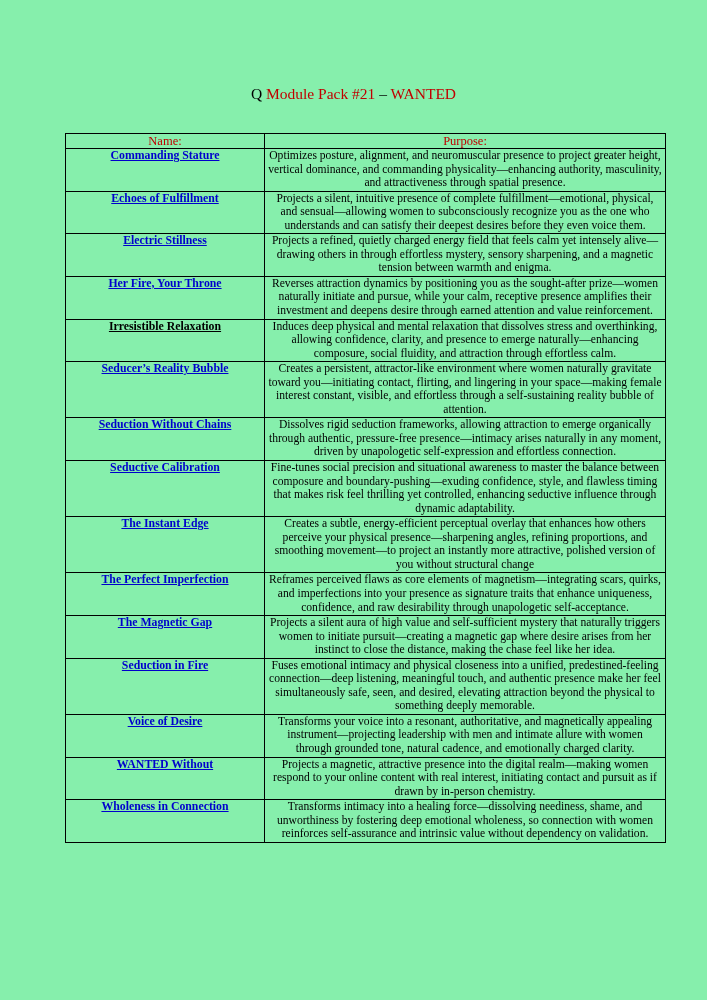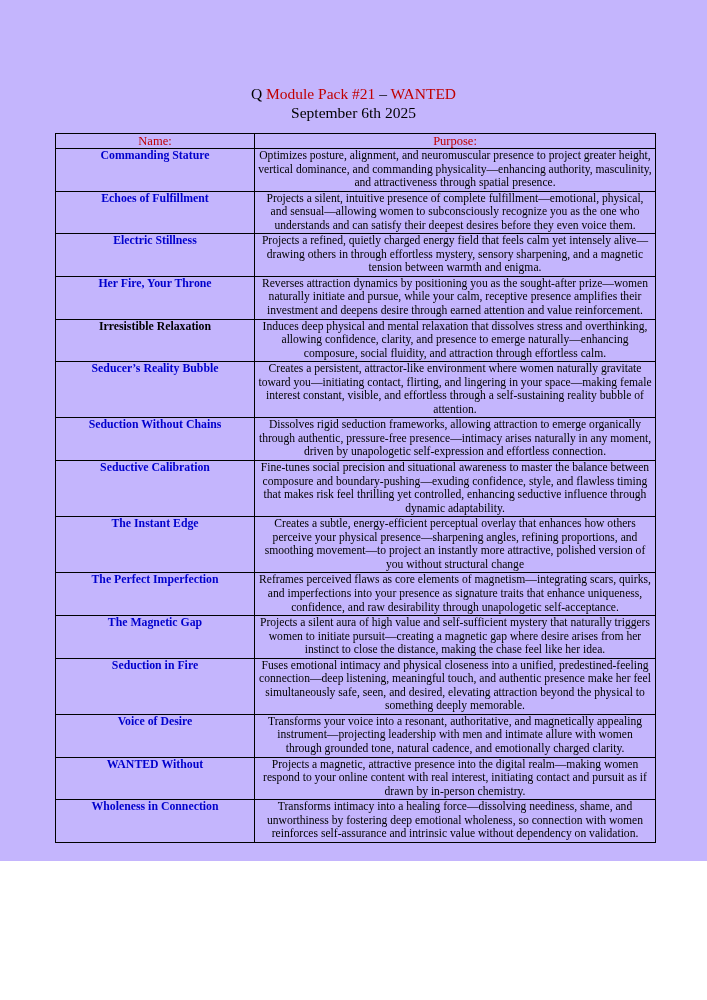--- a/index.html
+++ b/index.html
@@ -1,59 +1,58 @@
 <!DOCTYPE html>
 <html style="--accent-red: #C00000; --link-blue: #0000CC;"><head>
 <meta charset="utf-8">
 <style>
   html,body{margin:0;padding:0;background:#ffffff;}
   .page{
-    position:relative;width:707px;height:861px;background:#c4b5fd;
+    position:relative;width:707px;height:1000px;background:#86efac;
     font-family:"Liberation Serif","DejaVu Serif",serif;color:#000;overflow:hidden;
   }
   .title-line{
     position:absolute;top:85px;left:0;right:0;text-align:center;
     font-size:15.5px;line-height:18px;white-space:pre;
   }
   .title-line .red{color:var(--accent-red);}
   .date-line{
     position:absolute;top:104px;left:0;right:0;text-align:center;
     font-size:15.5px;line-height:18px;
   }
   table.modules{
-    position:absolute;top:133px;left:55px;width:600px;
+    position:absolute;top:133px;left:65px;width:600px;
     border-collapse:collapse;table-layout:fixed;
   }
   table.modules th,table.modules td{
     border:1px solid #000;vertical-align:top;text-align:center;
     padding:0 3px 1px 3px;
   }
   table.modules th{
     color:var(--accent-red);font-weight:normal;
     font-size:12.5px;line-height:14px;padding:0;
   }
   td.purpose-cell{
     font-size:11.6px;line-height:13.55px;
   }
   td.name-cell{
     font-size:11.8px;line-height:13.55px;padding-top:1px;
   }
   .module-name{
-    font-weight:bold;color:var(--link-blue);
+    font-weight:bold;text-decoration:underline;color:var(--link-blue);
   }
   .module-name.plain{color:#000;}
 </style>
 </head>
 <body>
 
 <div class="page">
 
   <div class="title-line" id="title-line"><span>Q </span><span class="red">Module Pack #21</span><span> – </span><span class="red">WANTED</span></div>
 
-  <div class="date-line">September 6th 2025</div>
 
   <table class="modules">
     <colgroup>
       <col style="width:199px">
       <col style="width:401px">
     </colgroup>
     <thead>
       <tr>
         <th>Name:</th>
         <th>Purpose:</th>

